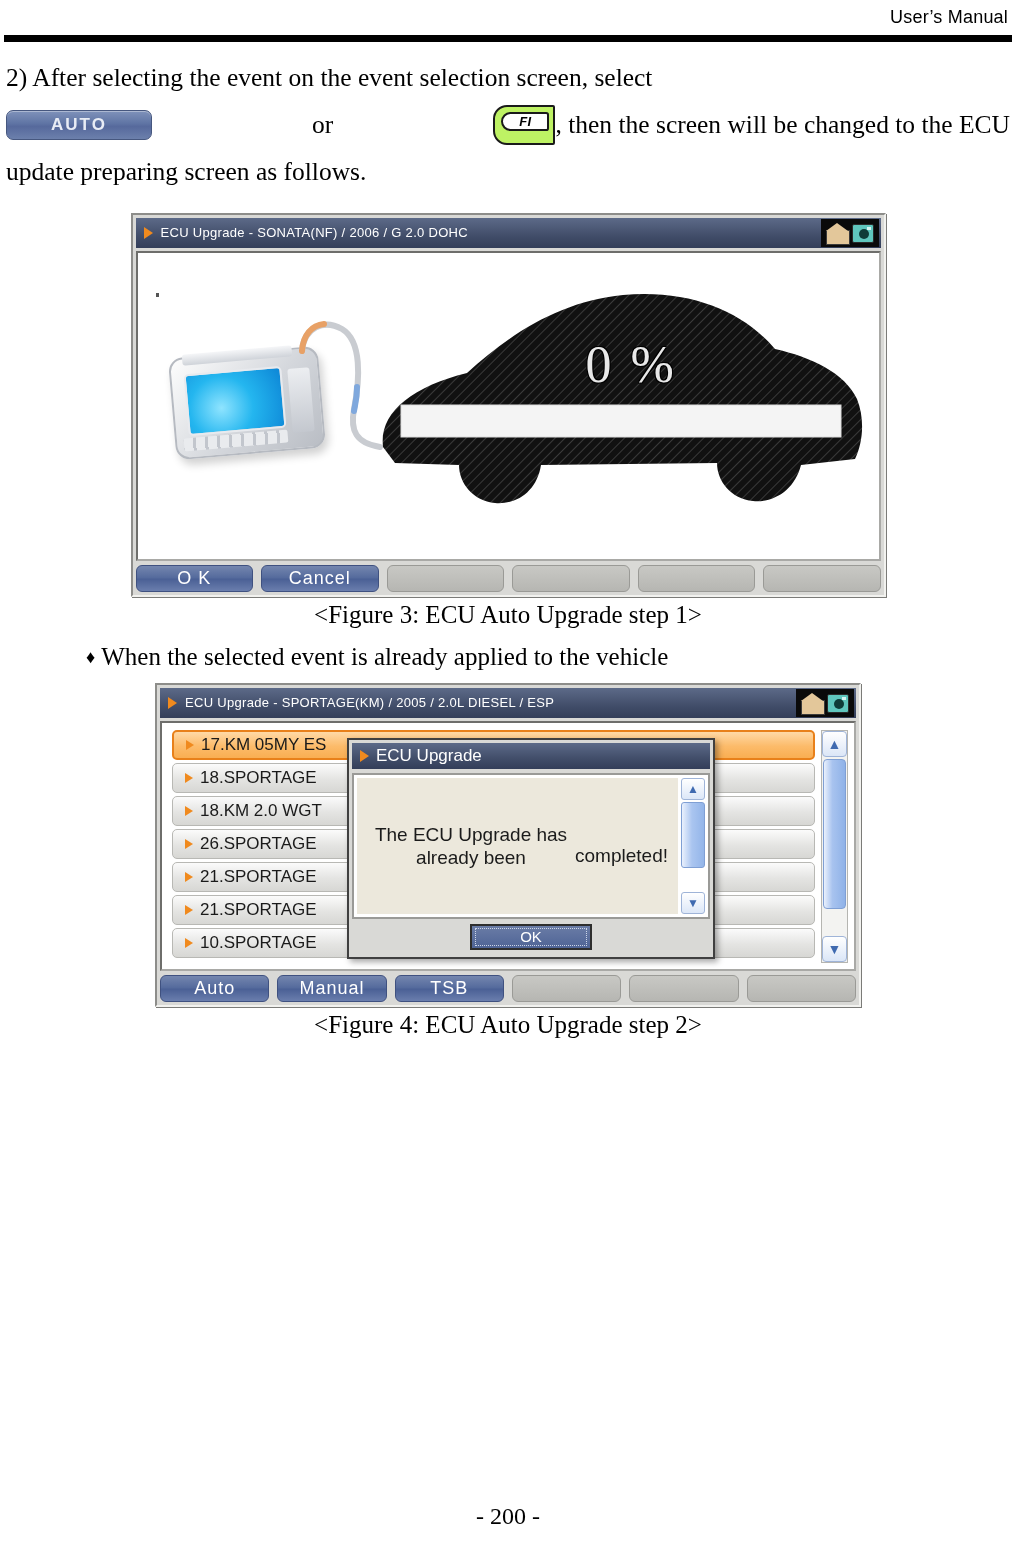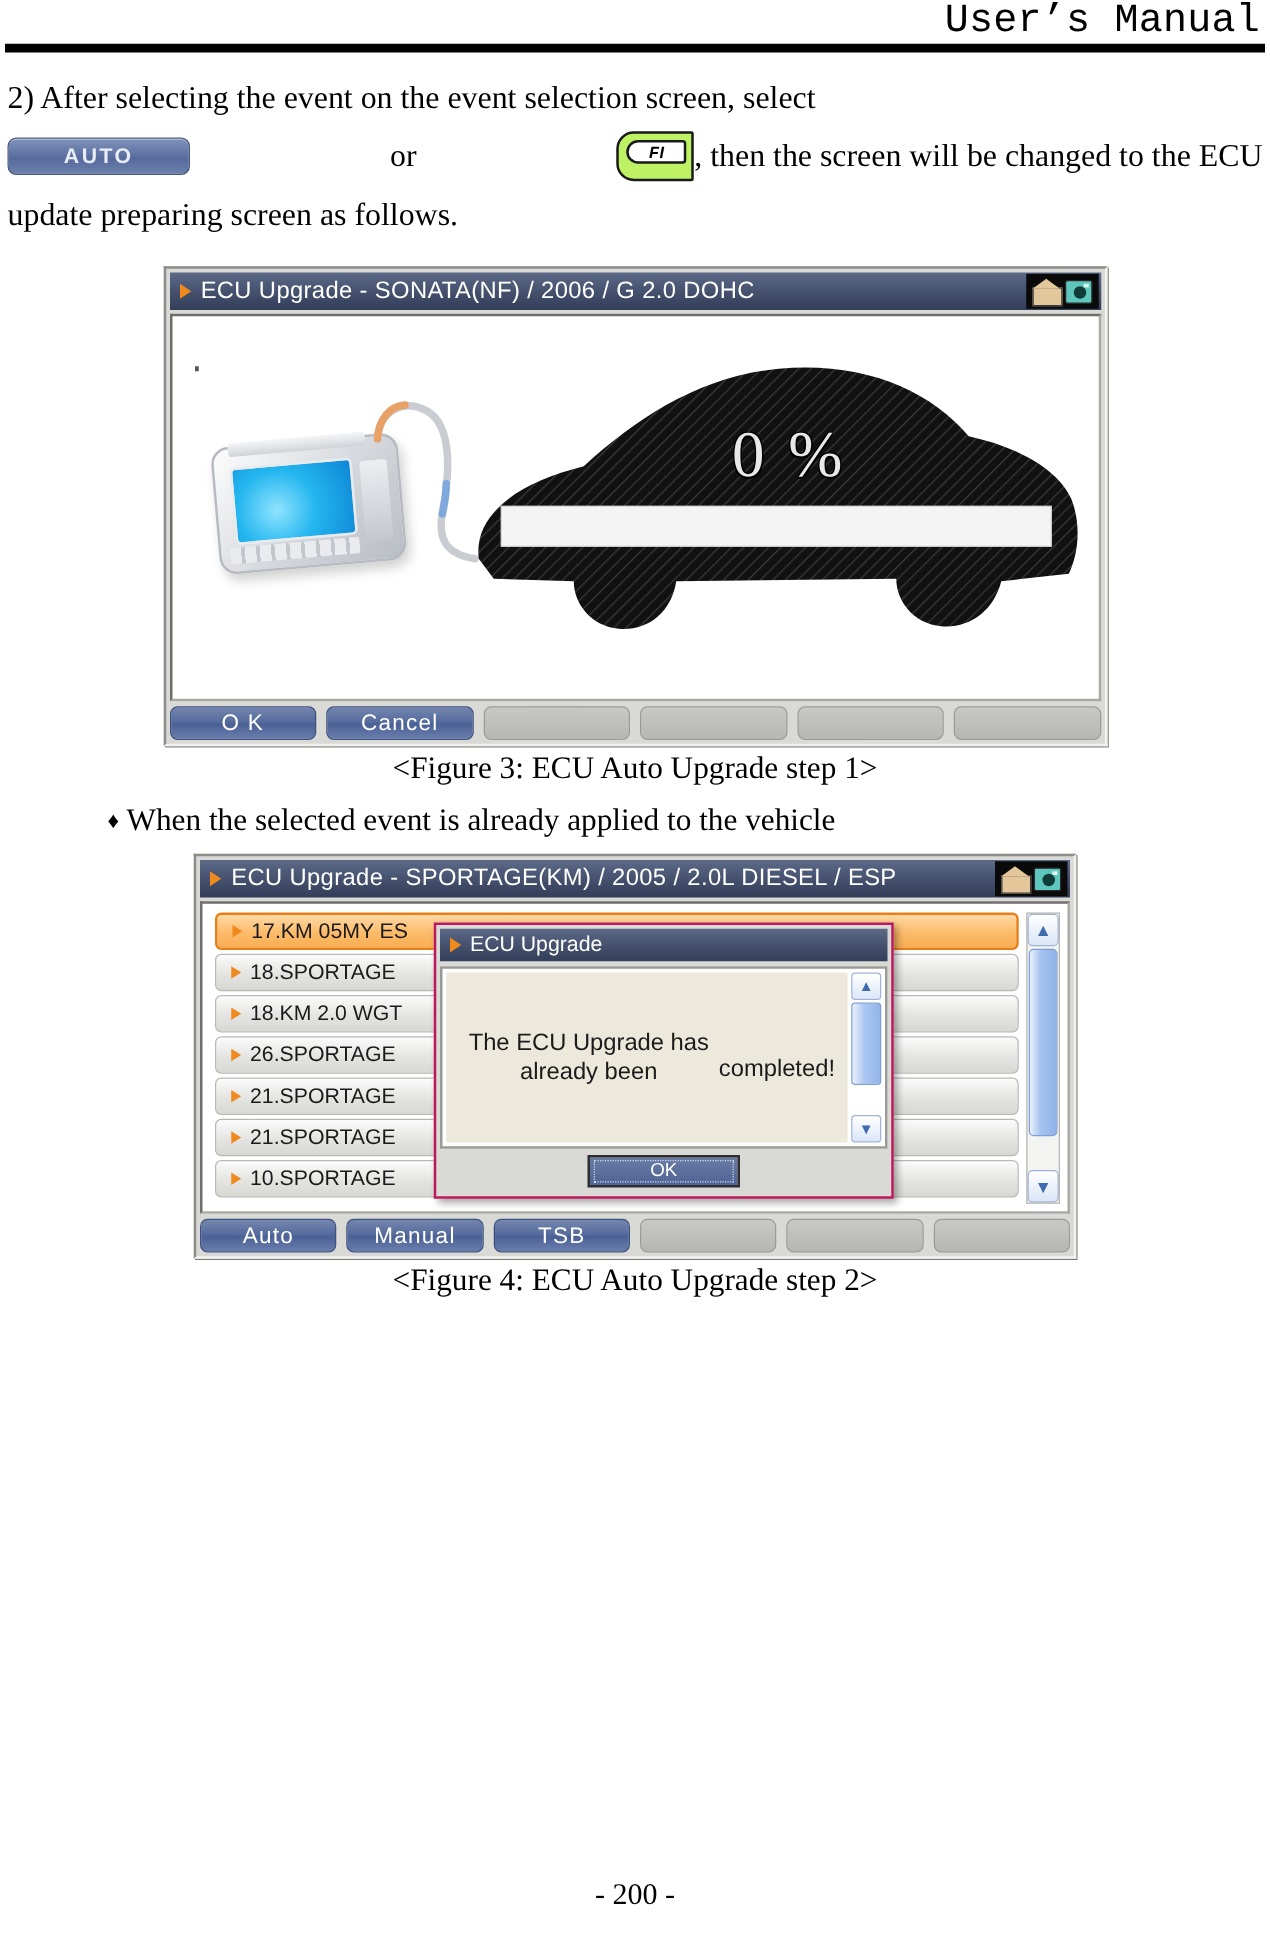--- a/index.html
+++ b/index.html
@@ -20,22 +20,22 @@
     position: relative;
     padding: 0;
   }
 
   
   .header {
     padding: 2px 8px 0 8px;
     text-align: right;
   }
   .header-title {
-    font-family: Liberation Mono, monospace;
-    font-size: 32px;
+    font-family: Liberation Sans, sans-serif;
+    font-size: 18px;
     letter-spacing: 0.2px;
     line-height: 30px;
     display: inline-block;
     text-align: center;
   }
   .header-rule {
     margin: 3px 4px 0 4px;
     border-top: 5px solid #000;
     border-bottom: 2px solid #000;
     height: 3px;
@@ -134,21 +134,21 @@
     width: 0; height: 0;
     border-left: 9px solid #f08a1e;
     border-top: 6px solid transparent;
     border-bottom: 6px solid transparent;
     margin-right: 8px;
     flex: 0 0 auto;
   }
   .gt-title-text {
     color: #ffffff;
     font-family: "Liberation Sans", sans-serif;
-    font-size: 19px;
+    font-size: 13px;
     line-height: 22px;
     white-space: nowrap;
     letter-spacing: .3px;
     flex: 1 1 auto;
     overflow: hidden;
   }
   .gt-tb-icons {
     background: #0a0a0a;
     height: 28px;
     display: flex;
@@ -378,21 +378,21 @@
     border-radius: 4px;
   }
   .vs-spacer { flex: 1 1 auto; }
 
   
   .modal {
     position: absolute;
     left: 175px; top: 8px;
     width: 368px;
     background: #d9d9d6;
-    border: 2px solid #be185d;
+    border: 2px solid #404040;
     box-shadow: 3px 3px 6px rgba(0,0,0,.35);
     padding: 3px;
     z-index: 5;
   }
   .modal-title {
     height: 26px;
     background: linear-gradient(#5c6a88, #414d69 60%, #333e59);
     display: flex;
     align-items: center;
     padding-left: 8px;

